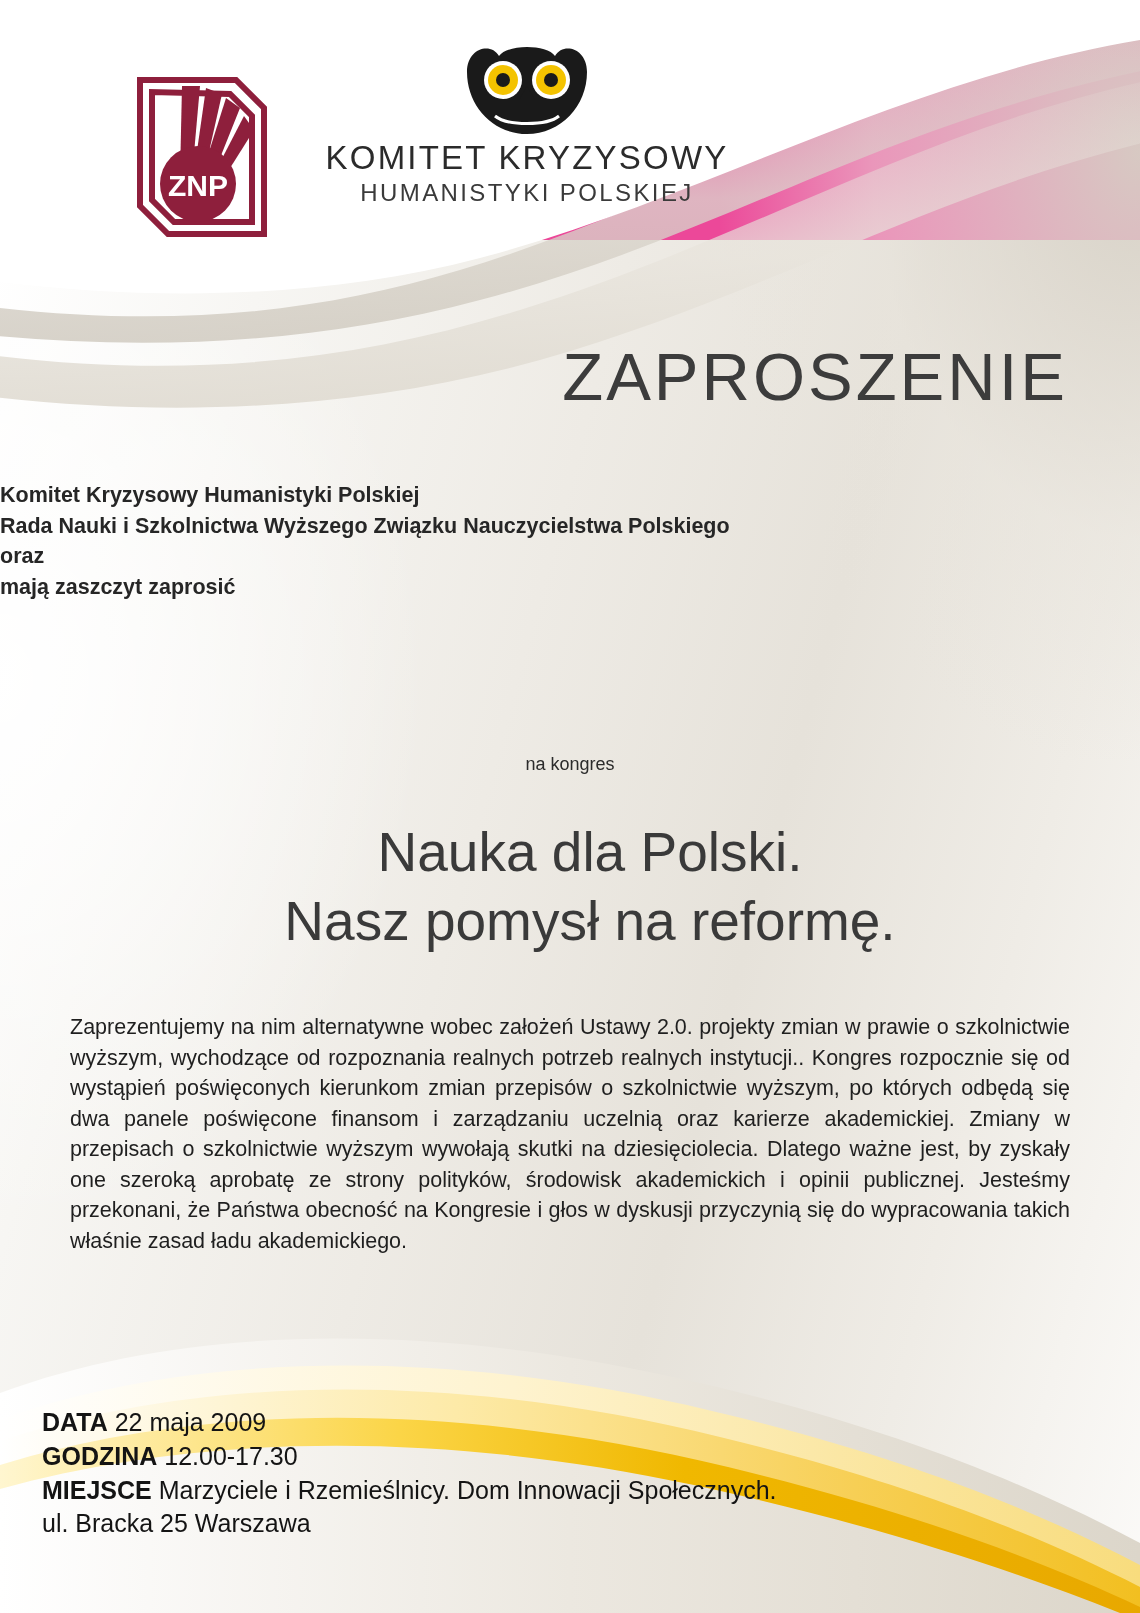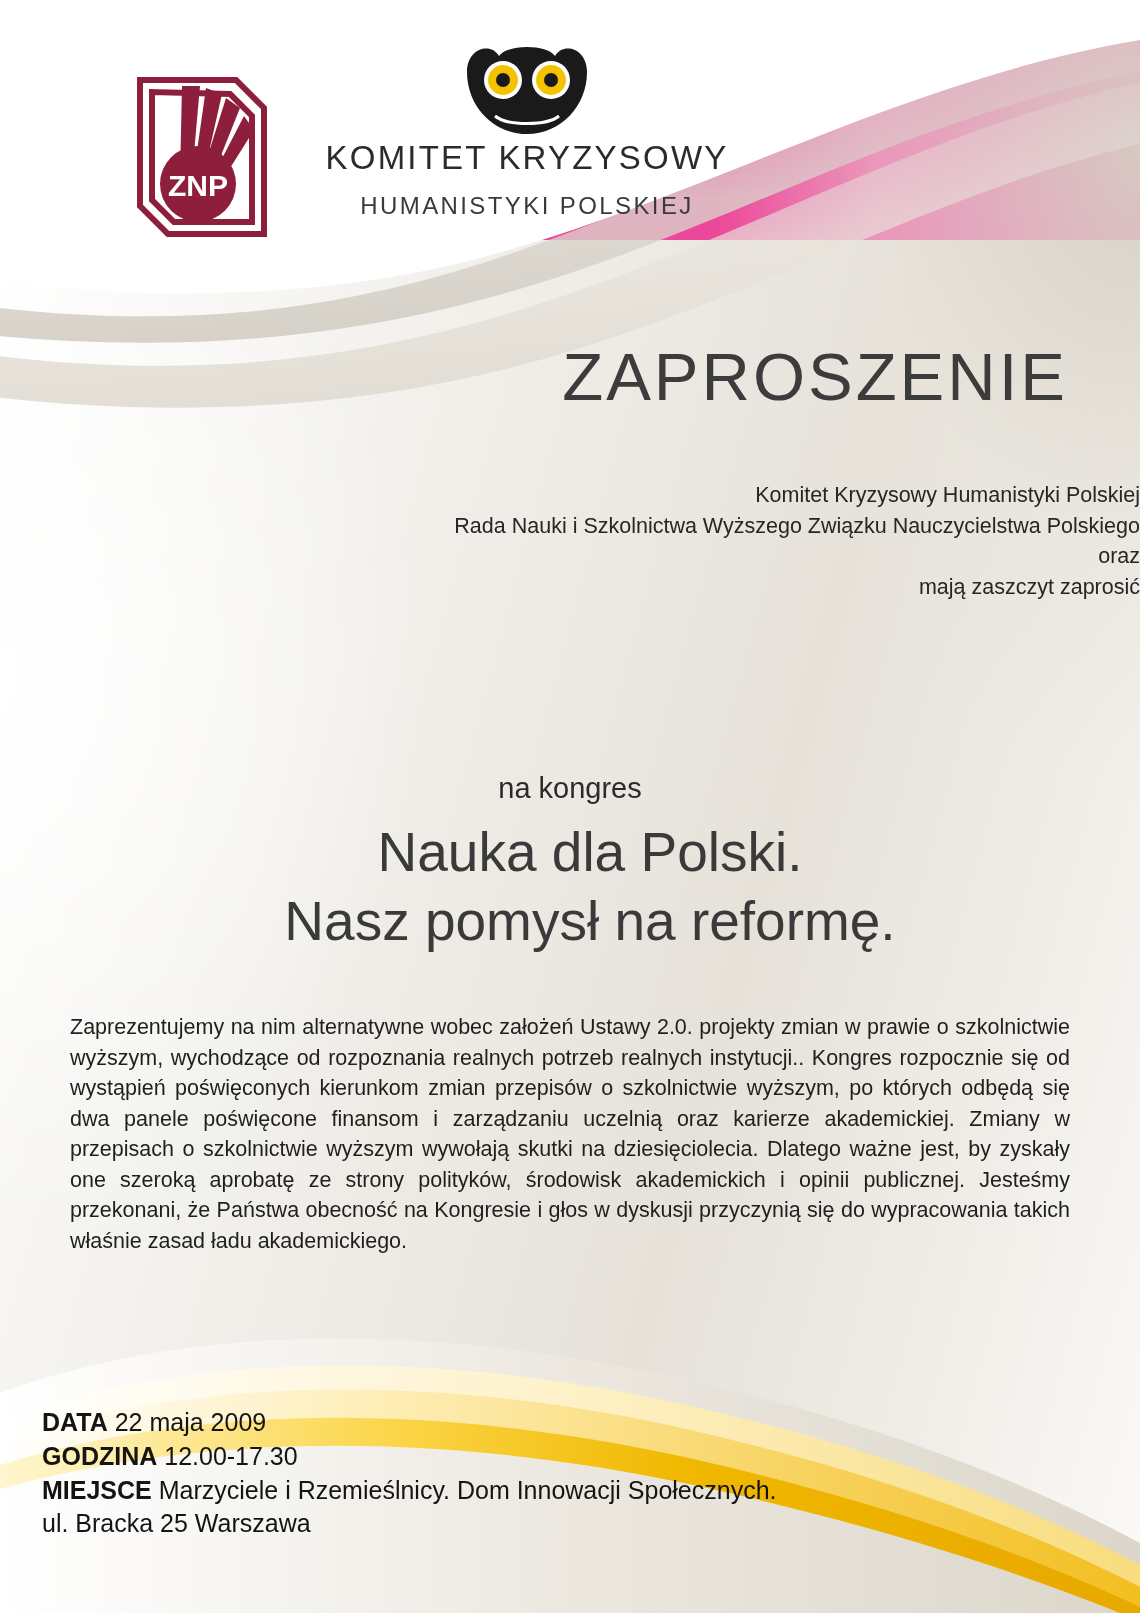--- a/index.html
+++ b/index.html
@@ -118,21 +118,21 @@
     color: #2b2b2b;
     font-weight: 500;
     line-height: 1.05;
     white-space: nowrap;
   }
   .kkhp-line2 {
     font-size: 24px;
     letter-spacing: 2.4px;
     color: #3a3a3a;
     font-weight: 400;
-    margin-top: 16px;
+    margin-top: 3px;
     white-space: nowrap;
   }
 
   
   .content {
     position: absolute;
     left: 0; top: 0;
     width: 1140px;
     height: 1613px;
   }
@@ -143,32 +143,32 @@
     font-size: 67px;
     letter-spacing: 3px;
     color: #3c3c3c;
     font-weight: 300;
     white-space: nowrap;
   }
   .hosts {
     position: absolute;
     left: 0; right: 0;
     top: 480px;
-    text-align: right;
+    text-align: left;
     font-size: 21.5px;
-    font-weight: normal;
+    font-weight: bold;
     color: #262626;
     line-height: 1.42;
   }
   .na-kongres {
     position: absolute;
     left: 0; right: 0;
-    top: 772px;
+    top: 754px;
     text-align: center;
-    font-size: 29px;
+    font-size: 18px;
     color: #2b2b2b;
     font-weight: 500;
   }
   .congress-name {
     position: absolute;
     left: 0; right: 0;
     top: 818px;
     text-align: center;
     font-size: 55px;
     font-weight: 300;

